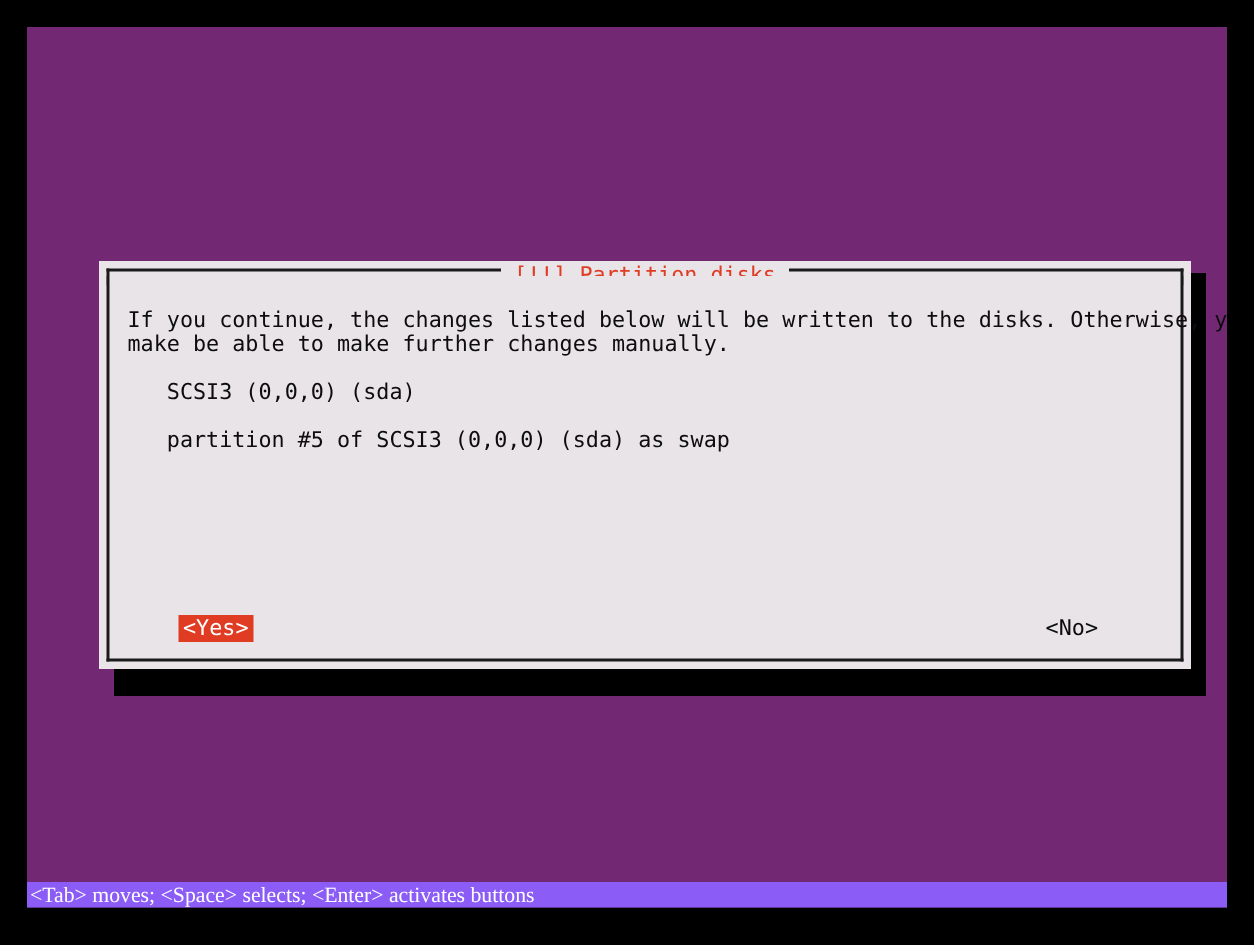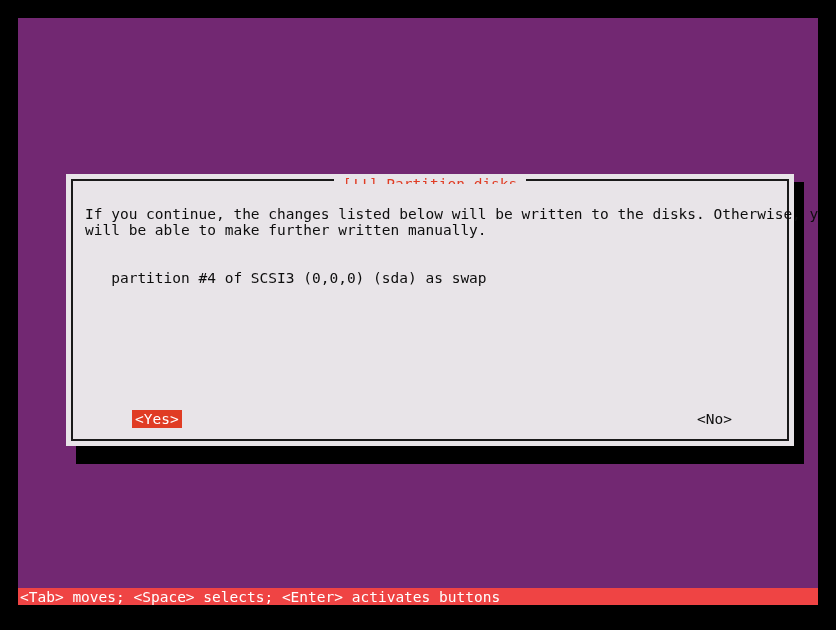--- a/index.html
+++ b/index.html
@@ -119,48 +119,48 @@
     height: 18px;
   }
   .btn {
     position: absolute;
     font-size: 14.5px;
     line-height: 18px;
     white-space: pre;
     padding: 0 3px;
     letter-spacing: 0px;
     cursor: default;
-    margin-left: 13px;
   }
   #btn-yes {
     left: 34px;
     background: #e03c24;
     color: #ffffff;
   }
   #btn-no {
     right: 40px;
     background: transparent;
     color: #0d0d0d;
     text-align: center;
   }
 
   
   #statusbar {
     position: absolute;
     left: 0;
     right: 0;
     top: 570px;
     height: 18px;
-    background: #ef4444;
+    background: #8b5cf6;
     color: #ffffff;
     font-size: 14.5px;
     line-height: 18px;
     white-space: pre;
     padding-left: 2px;
     box-sizing: border-box;
+    font-family: Liberation Serif, serif;
   }
 </style>
 </head>
 <body>
 
 <div id="screen">
 
   <div id="canvas">
 
     <div id="dialog-shadow"></div>
@@ -170,24 +170,25 @@
       <div id="dialog-titlebar">
         <div class="title-rule left"></div>
         <div id="dialog-title">[!!] Partition disks</div>
         <div class="title-rule right"></div>
       </div>
 
       <div id="dialog-body">
         <div id="dialog-content">
 
           <div class="text-line">If you continue, the changes listed below will be written to the disks. Otherwise, you</div>
-          <div class="text-line">will be able to make further written manually.</div>
+          <div class="text-line">make be able to make further changes manually.</div>
           <div class="text-line blank">&nbsp;</div>
+          <div class="text-line">   SCSI3 (0,0,0) (sda)</div>
           <div class="text-line blank">&nbsp;</div>
-          <div class="text-line">   partition #4 of SCSI3 (0,0,0) (sda) as swap</div>
+          <div class="text-line">   partition #5 of SCSI3 (0,0,0) (sda) as swap</div>
           <div class="text-line blank">&nbsp;</div>
 
         </div>
 
         <div id="button-row">
           <div class="btn" id="btn-yes">&lt;Yes&gt;</div>
           <div class="btn" id="btn-no">&lt;No&gt;</div>
         </div>
       </div>
 

